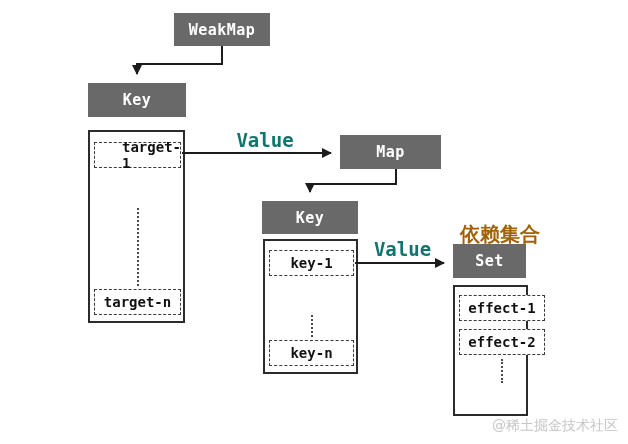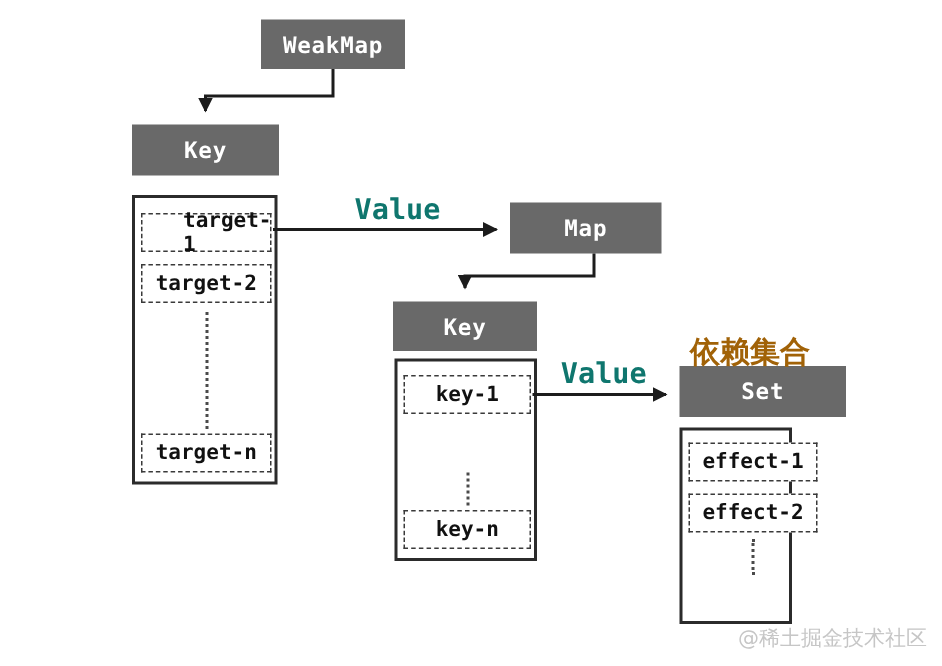--- a/index.html
+++ b/index.html
@@ -85,25 +85,24 @@
 <div class="stage">
 
   <div class="node" style="left:174px; top:13px; width:96px; height:33px;">WeakMap</div>
 
   <div class="node" style="left:88px; top:83px; width:98px; height:34px;">Key</div>
 
   <div class="node" style="left:340px; top:135px; width:101px; height:34px;">Map</div>
 
   <div class="node" style="left:262px; top:201px; width:96px; height:33px;">Key</div>
 
-  <div class="node" style="left:453px; top:244px; width:111px; height:34px;">Set</div>
+  <div class="node" style="left:453px; top:244px; width:73px; height:34px;">Set</div>
 
   <div class="container-box" style="left:88px; top:130px; width:97px; height:193px;">
     <div class="dashed-item" style="left:4px; top:10px; width:87px; height:26px;padding-left:28px;">target-1</div>
-    <div class="dashed-item" style="left:4px; top:44px; width:87px; height:26px;">target-2</div>
     <div class="dash-vline" style="left:47px; top:76px; height:78px;"></div>
     <div class="dashed-item" style="left:4px; top:157px; width:87px; height:26px;">target-n</div>
   </div>
 
   <div class="container-box" style="left:263px; top:239px; width:95px; height:135px;">
     <div class="dashed-item" style="left:4px; top:9px; width:85px; height:26px;">key-1</div>
     <div class="dash-vline" style="left:46px; top:74px; height:22px;"></div>
     <div class="dashed-item" style="left:4px; top:99px; width:85px; height:26px;">key-n</div>
   </div>
 

